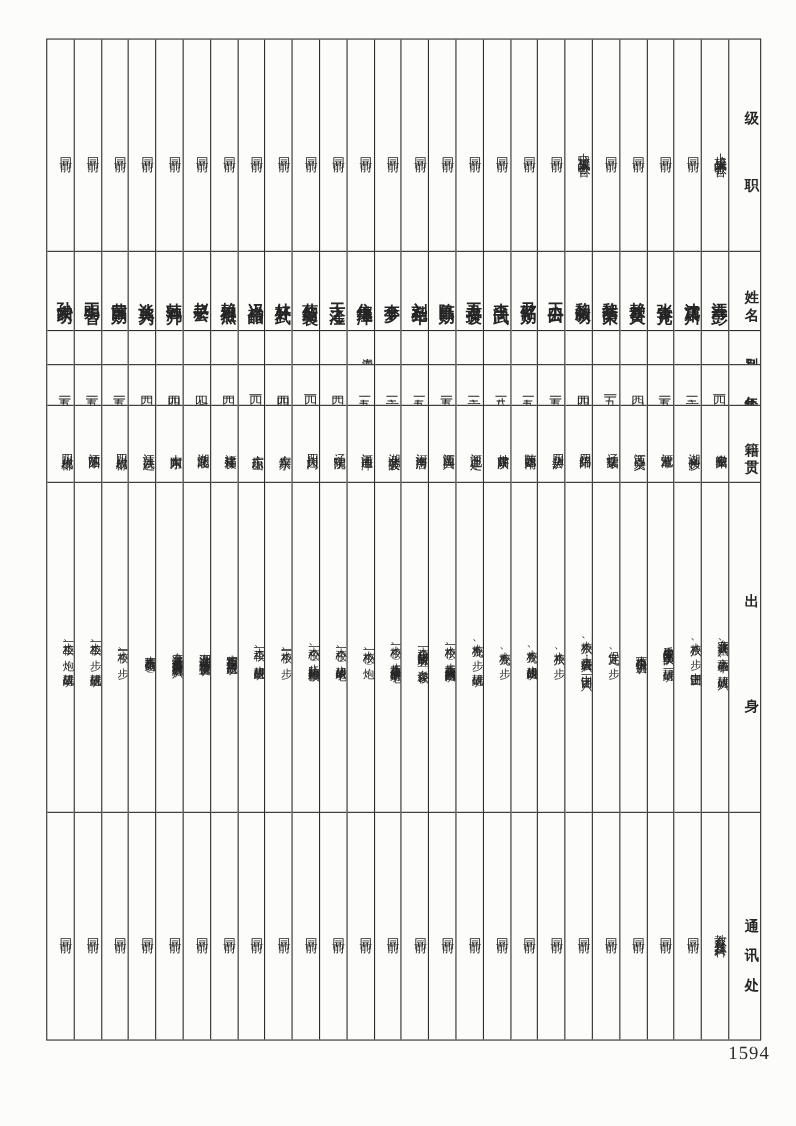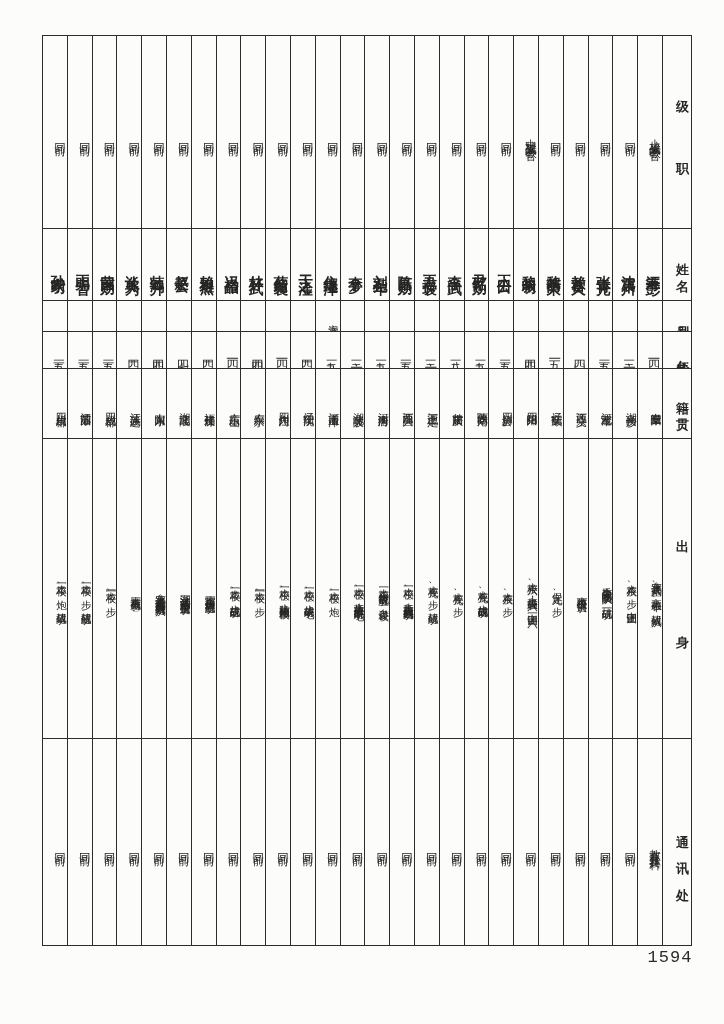--- a/index.html
+++ b/index.html
@@ -73,22 +73,22 @@
   .c-name       { height: 72px;  padding-top: 5px;  font-size: 14.5px; font-weight: bold; letter-spacing: 3px; }
   .c-alias      { height: 31px;  padding-top: 2px;  font-size: 10px; }
   .c-age        { height: 37px;  padding-top: 3px;  font-size: 12.5px; letter-spacing: 2px; }
   .c-origin     { height: 70px;  padding-top: 4px;  font-size: 11px;  letter-spacing: 1px; }
   .c-background { height: 300px; padding-top: 6px;  font-size: 10.5px; line-height: 1.0; letter-spacing: 1px; }
   .c-contact    { height: 205px; padding-top: 8px;  font-size: 11.5px; letter-spacing: 2px; }
 
   .page-number {
     position: absolute;
     top: 948px; left: 640px; width: 60px;
-    text-align: center;
-    font-family: Liberation Mono, monospace;
+    text-align: right;
+    font-family: Liberation Serif, serif;
     font-size: 17px;
     letter-spacing: 1px;
     color: #2b2b2b;
   }
 </style>
 </head>
 <body>
 
 <div class="sheet">
 

